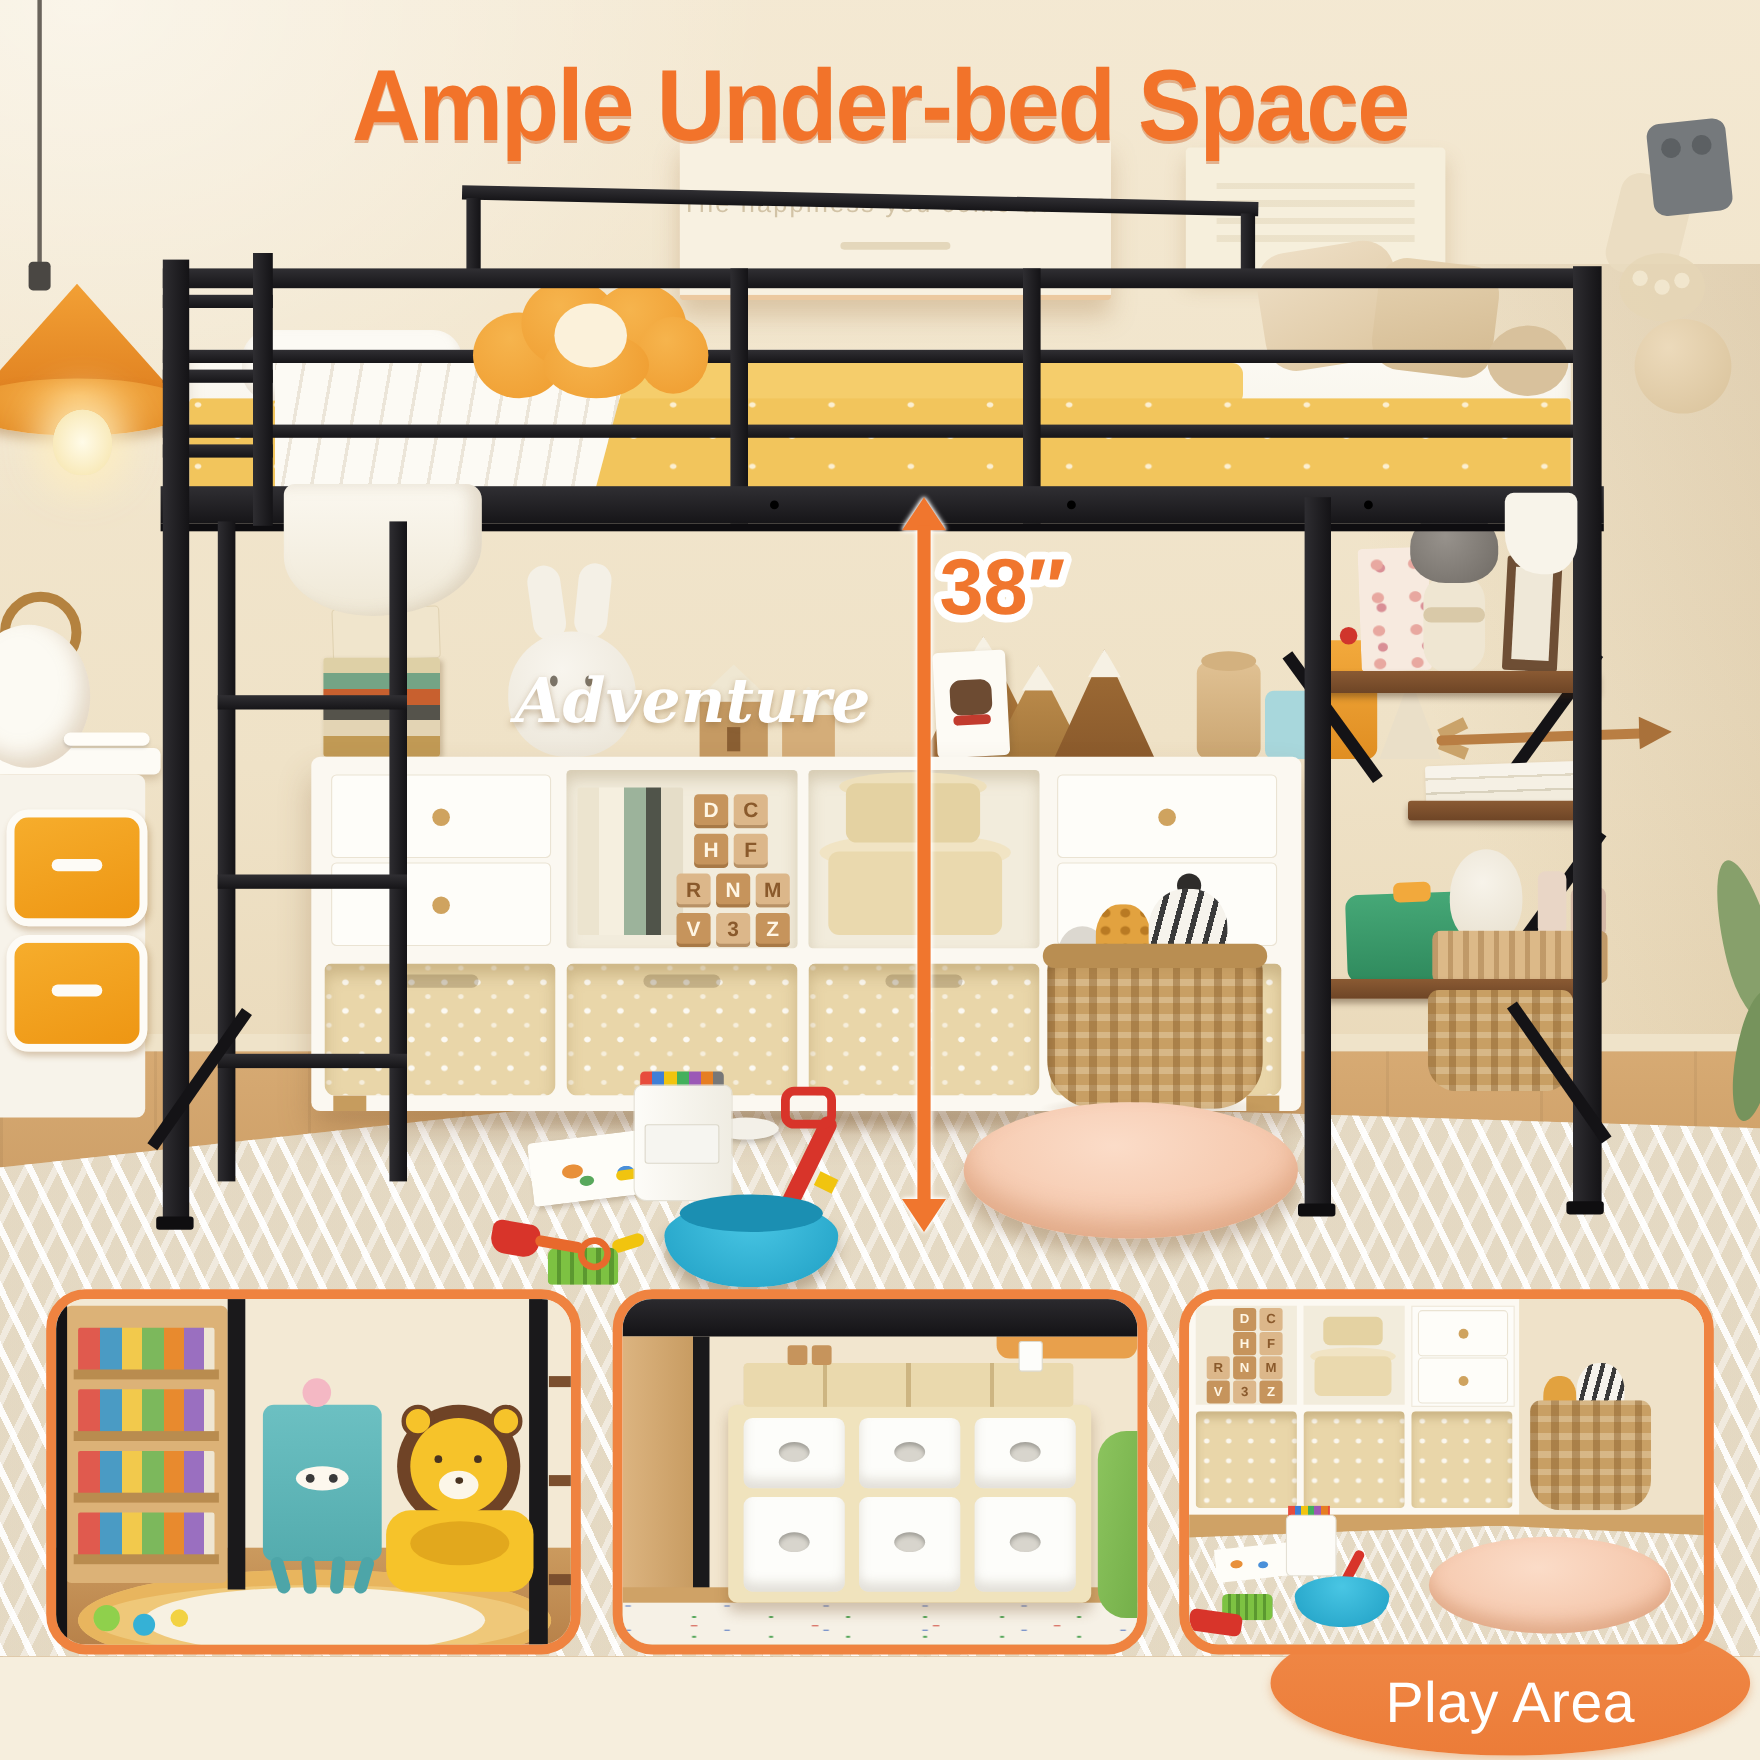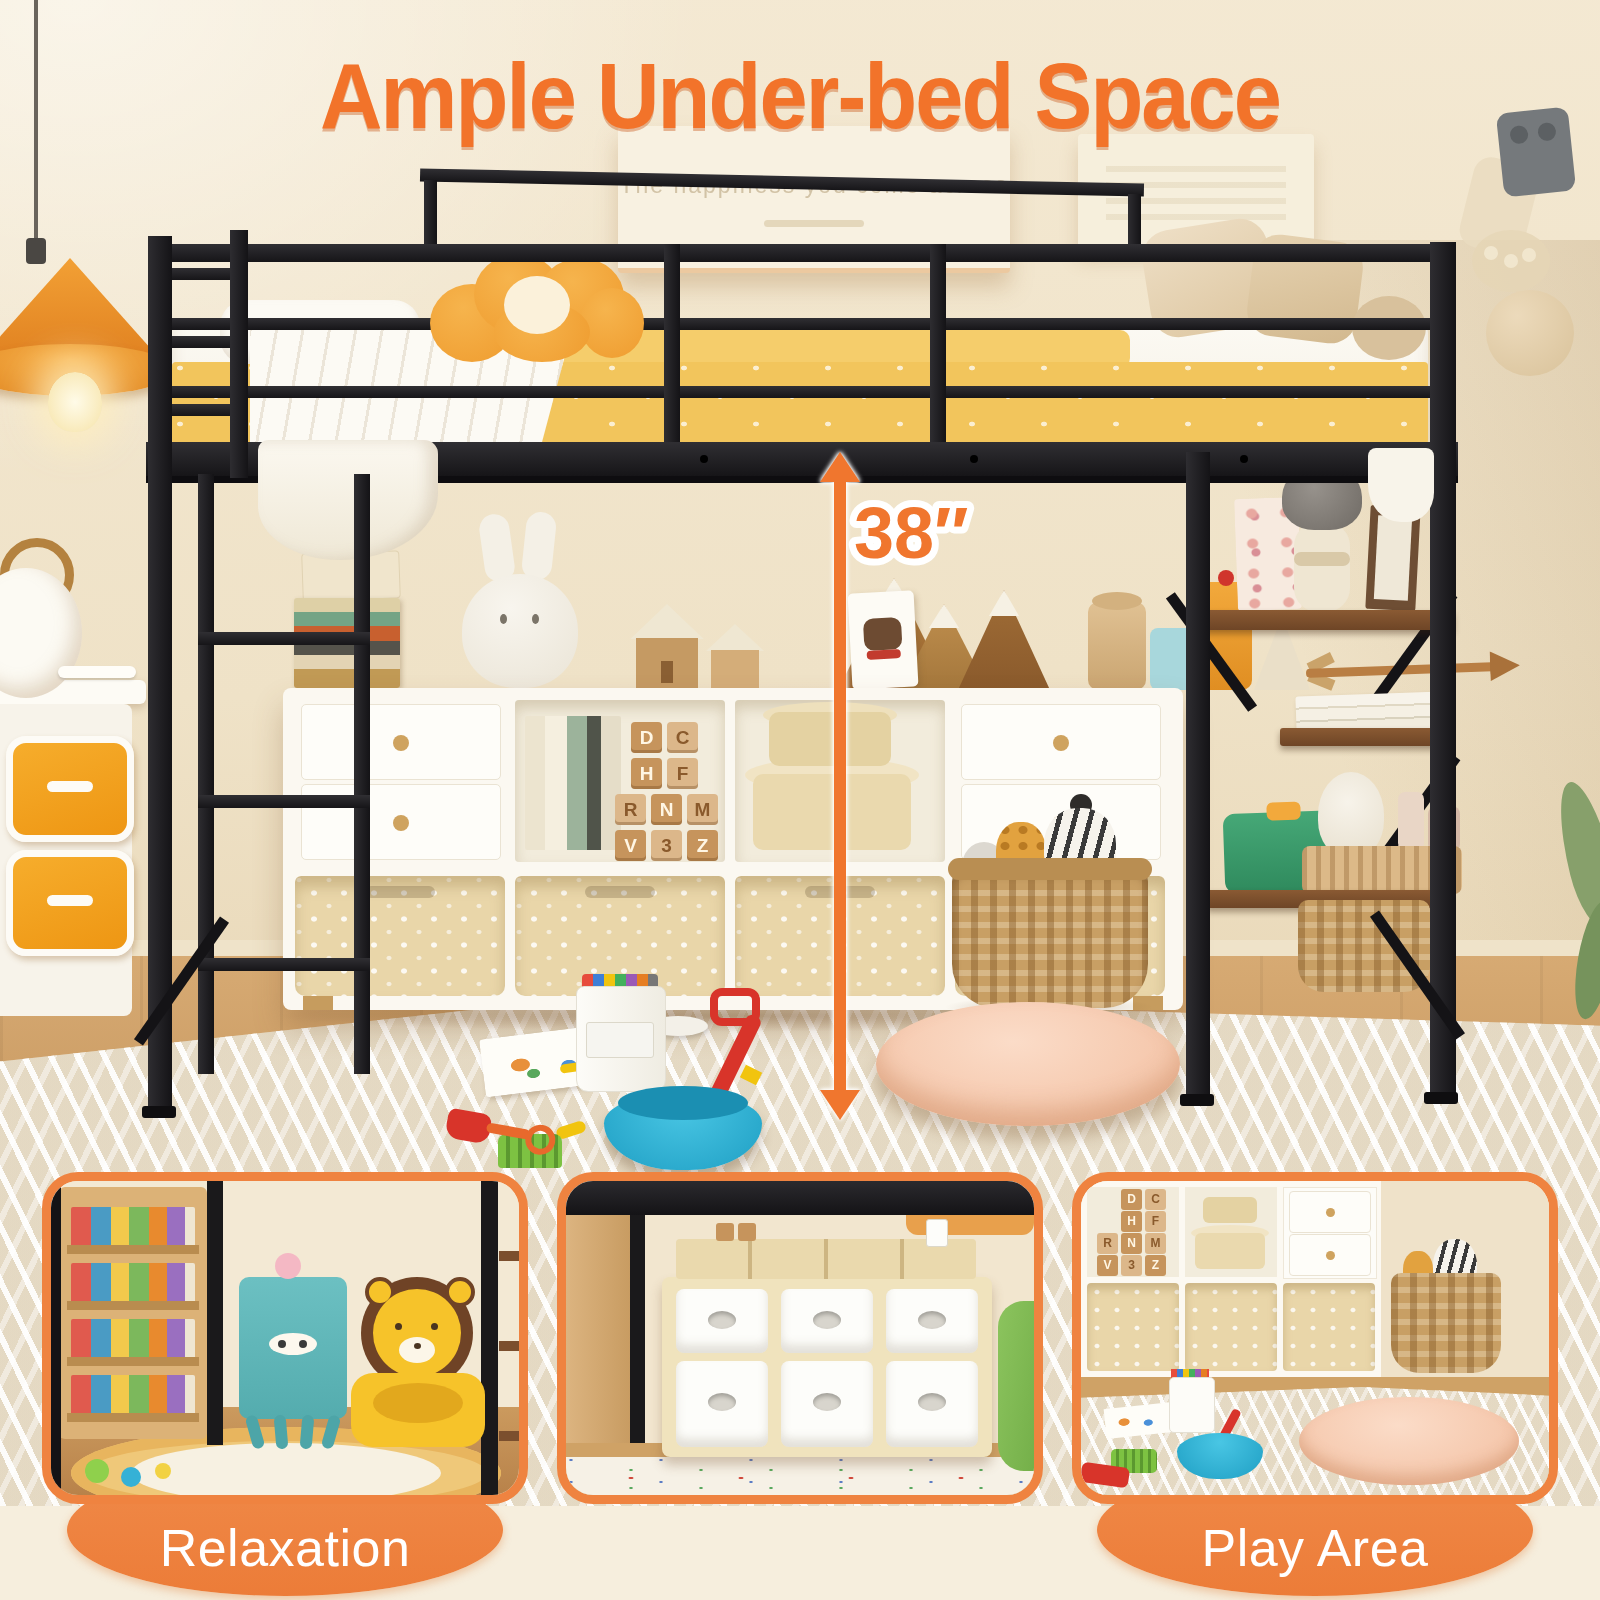--- a/index.html
+++ b/index.html
@@ -224,21 +224,21 @@
   #marrow{left:818px;top:452px;width:44px;height:668px;z-index:4;filter:drop-shadow(0 0 2.5px #fff) drop-shadow(0 0 1.5px #fff)}
   #marrow .ahead{left:2px;top:0;width:0;height:0;border-left:20px solid transparent;border-right:20px solid transparent;border-bottom:30px solid #f0762e}
   #marrow .ashaft{left:16px;top:26px;width:12px;height:616px;background:#f0762e}
   #marrow .atail{left:2px;top:638px;width:0;height:0;border-left:20px solid transparent;border-right:20px solid transparent;border-top:30px solid #f0762e}
   #mlabel{left:846px;top:484px;z-index:4}
 
   
   .panel{top:1172px;width:486px;height:332px;border:9px solid #ef8340;border-radius:36px;overflow:hidden;background:#f6ecd8;box-sizing:border-box;z-index:5}
   #pnl1{left:42px}#pnl2{left:557px}#pnl3{left:1072px}
   .badge{top:1464px;width:436px;height:132px;background:linear-gradient(180deg,#f08a49,#ec7c38);border-radius:50%;z-index:4;box-shadow:0 4px 8px rgba(220,120,50,.35)}
-  #bdg1{left:67px}#bdg2{left:582px}#bdg3{left:1097px}
+  #bdg1{left:67px}#bdg2{left:582px}#bdg3{left:1155px}
   .badge span{display:block;margin-top:54px;text-align:center;font-size:52px;color:#fff;letter-spacing:.5px}
 
   
   .p1wall{left:0;top:0;width:468px;height:232px;background:#f3e9d4}
   .p1floor{left:0;top:226px;width:468px;height:88px;background:linear-gradient(#cb9a5e,#b8824a)}
   .p1rug{left:20px;top:246px;width:430px;height:92px;background:#efc879;border-radius:50%;box-shadow:inset 0 0 0 14px #e8b55e}
   .p1rugin{left:80px;top:262px;width:310px;height:60px;background:#f7f1e2;border-radius:50%}
   .p1shelfwood{left:8px;top:6px;width:148px;height:252px;background:#dcb277;border-radius:6px}
   .slat{left:16px;width:132px;height:9px;background:#b98c4f}
   .brow{left:20px;width:124px;height:40px;border-radius:2px;
@@ -422,20 +422,21 @@
     <div id="can3" class="a">
         <div class="a bob"></div>
       </div>
     <div id="tp" class="a"></div>
     <div id="warrow" class="a">
       <div class="a fl"></div>
       <div class="a fl2"></div>
       <div class="a shaft"></div>
       <div class="a tip"></div>
     </div>
+    <div id="adv" class="a">Adventure</div>
 
     <div id="cabshadow" class="a"></div>
     <div id="ubc" class="a">
       <div class="a cell c1">
         <div class="a dface t1">
             <div class="a kn"></div>
           </div>
         <div class="a dface t2">
             <div class="a kn"></div>
           </div>
@@ -603,23 +604,20 @@
       <div class="a ashaft"></div>
       <div class="a atail"></div>
     </div>
     <svg id="mlabel" class="a" width="220" height="100" viewBox="0 0 220 100">
       <text x="8" y="74" font-family="Liberation Sans, sans-serif" font-size="72" font-weight="bold" fill="#f0762e" stroke="#ffffff" stroke-width="14" paint-order="stroke" stroke-linejoin="round">38″</text>
     </svg>
   </div>
 
   <div id="title" class="a">Ample Under-bed Space</div>
 
-  <div id="bdg1" class="a badge">
-      <span>Relaxation</span>
-    </div>
   <div id="bdg3" class="a badge">
       <span>Play Area</span>
     </div>
 
   <div id="pnl1" class="a panel">
     <div class="a p1wall"></div>
     <div class="a p1floor"></div>
     <div class="a p1rug"></div>
     <div class="a p1rugin"></div>
     <div class="a p1shelfwood"></div>

